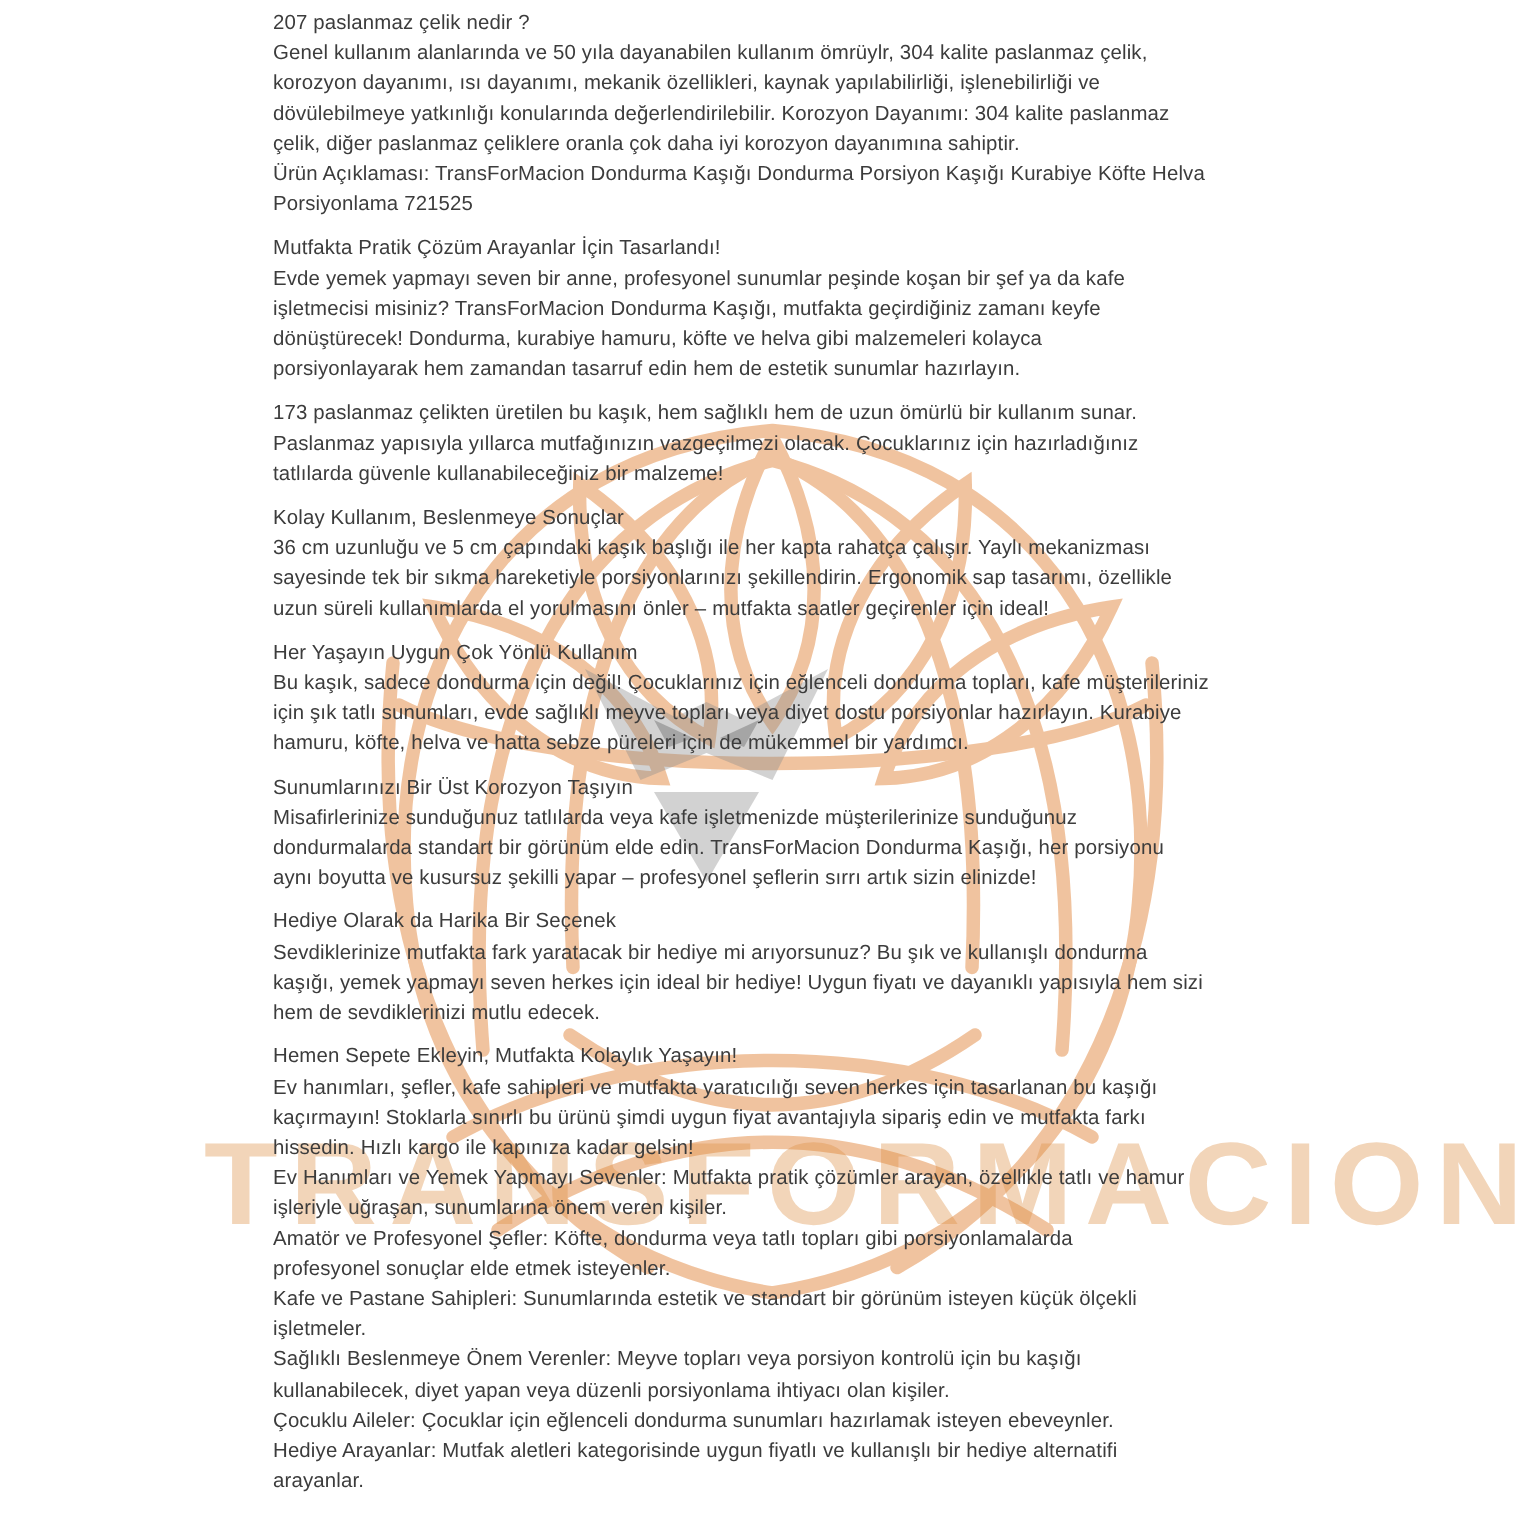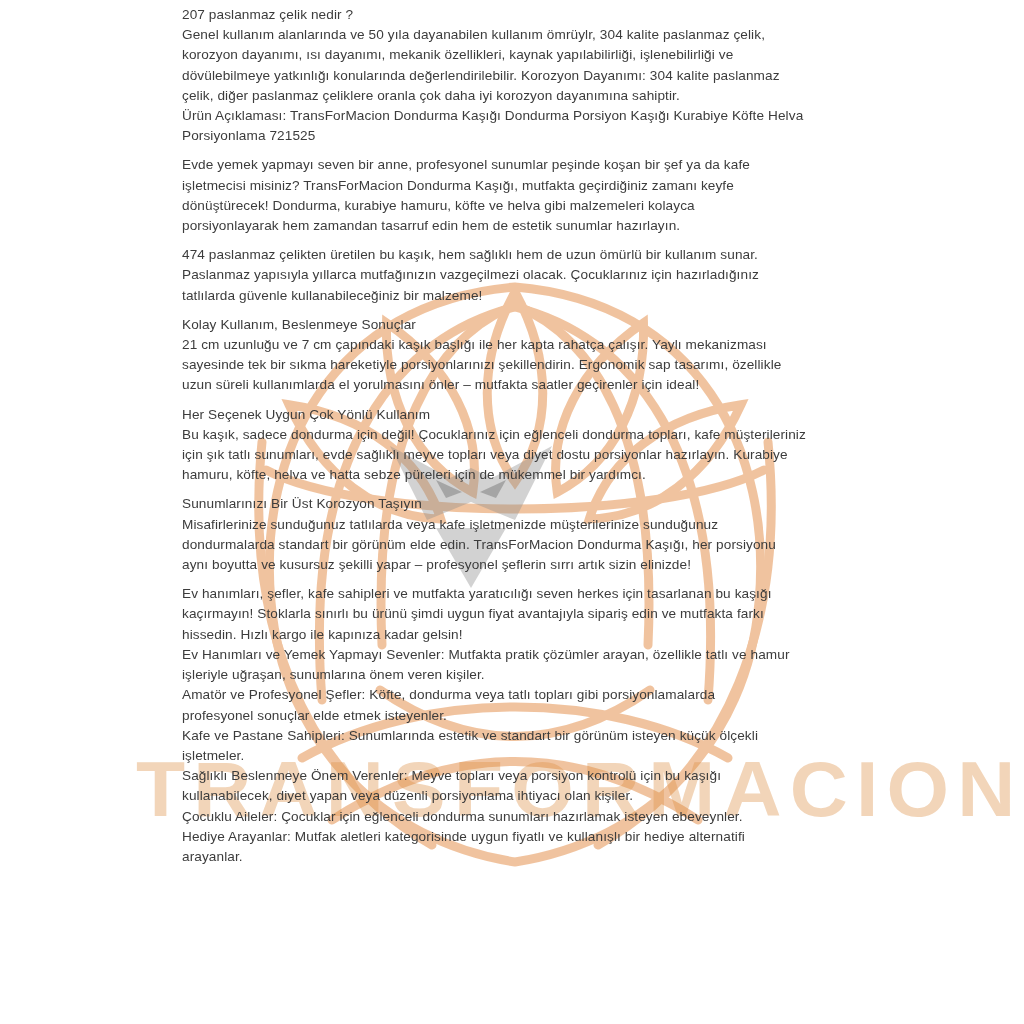--- a/index.html
+++ b/index.html
@@ -78,51 +78,57 @@
     <section>
       <div class="sec-heading">207 paslanmaz çelik nedir ?</div>
       <div class="sec-body">Genel kullanım alanlarında ve 50 yıla dayanabilen kullanım ömrüylr, 304 kalite paslanmaz çelik,
 korozyon dayanımı, ısı dayanımı, mekanik özellikleri, kaynak yapılabilirliği, işlenebilirliği ve
 dövülebilmeye yatkınlığı konularında değerlendirilebilir. Korozyon Dayanımı: 304 kalite paslanmaz
 çelik, diğer paslanmaz çeliklere oranla çok daha iyi korozyon dayanımına sahiptir.
 Ürün Açıklaması: TransForMacion Dondurma Kaşığı Dondurma Porsiyon Kaşığı Kurabiye Köfte Helva
 Porsiyonlama 721525</div>
     </section>
     <section>
+      <div class="sec-heading">Mutfakta Pratik Çözüm Arayanlar İçin Tasarlandı!</div>
       <div class="sec-body">Evde yemek yapmayı seven bir anne, profesyonel sunumlar peşinde koşan bir şef ya da kafe
 işletmecisi misiniz? TransForMacion Dondurma Kaşığı, mutfakta geçirdiğiniz zamanı keyfe
 dönüştürecek! Dondurma, kurabiye hamuru, köfte ve helva gibi malzemeleri kolayca
 porsiyonlayarak hem zamandan tasarruf edin hem de estetik sunumlar hazırlayın.</div>
     </section>
     <section>
-      <div class="sec-body">474 paslanmaz çelikten üretilen bu kaşık, hem sağlıklı hem de uzun ömürlü bir kullanım sunar.
+      <div class="sec-body">173 paslanmaz çelikten üretilen bu kaşık, hem sağlıklı hem de uzun ömürlü bir kullanım sunar.
 Paslanmaz yapısıyla yıllarca mutfağınızın vazgeçilmezi olacak. Çocuklarınız için hazırladığınız
 tatlılarda güvenle kullanabileceğiniz bir malzeme!</div>
     </section>
     <section>
       <div class="sec-heading">Kolay Kullanım, Beslenmeye Sonuçlar</div>
-      <div class="sec-body">21 cm uzunluğu ve 7 cm çapındaki kaşık başlığı ile her kapta rahatça çalışır. Yaylı mekanizması
+      <div class="sec-body">36 cm uzunluğu ve 5 cm çapındaki kaşık başlığı ile her kapta rahatça çalışır. Yaylı mekanizması
 sayesinde tek bir sıkma hareketiyle porsiyonlarınızı şekillendirin. Ergonomik sap tasarımı, özellikle
 uzun süreli kullanımlarda el yorulmasını önler – mutfakta saatler geçirenler için ideal!</div>
     </section>
     <section>
-      <div class="sec-heading">Her Seçenek Uygun Çok Yönlü Kullanım</div>
+      <div class="sec-heading">Her Yaşayın Uygun Çok Yönlü Kullanım</div>
       <div class="sec-body">Bu kaşık, sadece dondurma için değil! Çocuklarınız için eğlenceli dondurma topları, kafe müşterileriniz
 için şık tatlı sunumları, evde sağlıklı meyve topları veya diyet dostu porsiyonlar hazırlayın. Kurabiye
 hamuru, köfte, helva ve hatta sebze püreleri için de mükemmel bir yardımcı.</div>
     </section>
     <section>
       <div class="sec-heading">Sunumlarınızı Bir Üst Korozyon Taşıyın</div>
       <div class="sec-body">Misafirlerinize sunduğunuz tatlılarda veya kafe işletmenizde müşterilerinize sunduğunuz
 dondurmalarda standart bir görünüm elde edin. TransForMacion Dondurma Kaşığı, her porsiyonu
 aynı boyutta ve kusursuz şekilli yapar – profesyonel şeflerin sırrı artık sizin elinizde!</div>
     </section>
     <section>
+      <div class="sec-heading">Hediye Olarak da Harika Bir Seçenek</div>
+      <div class="sec-body">Sevdiklerinize mutfakta fark yaratacak bir hediye mi arıyorsunuz? Bu şık ve kullanışlı dondurma
+kaşığı, yemek yapmayı seven herkes için ideal bir hediye! Uygun fiyatı ve dayanıklı yapısıyla hem sizi
+hem de sevdiklerinizi mutlu edecek.</div>
     </section>
     <section>
+      <div class="sec-heading">Hemen Sepete Ekleyin, Mutfakta Kolaylık Yaşayın!</div>
       <div class="sec-body">Ev hanımları, şefler, kafe sahipleri ve mutfakta yaratıcılığı seven herkes için tasarlanan bu kaşığı
 kaçırmayın! Stoklarla sınırlı bu ürünü şimdi uygun fiyat avantajıyla sipariş edin ve mutfakta farkı
 hissedin. Hızlı kargo ile kapınıza kadar gelsin!
 Ev Hanımları ve Yemek Yapmayı Sevenler: Mutfakta pratik çözümler arayan, özellikle tatlı ve hamur
 işleriyle uğraşan, sunumlarına önem veren kişiler.
 Amatör ve Profesyonel Şefler: Köfte, dondurma veya tatlı topları gibi porsiyonlamalarda
 profesyonel sonuçlar elde etmek isteyenler.
 Kafe ve Pastane Sahipleri: Sunumlarında estetik ve standart bir görünüm isteyen küçük ölçekli
 işletmeler.
 Sağlıklı Beslenmeye Önem Verenler: Meyve topları veya porsiyon kontrolü için bu kaşığı

